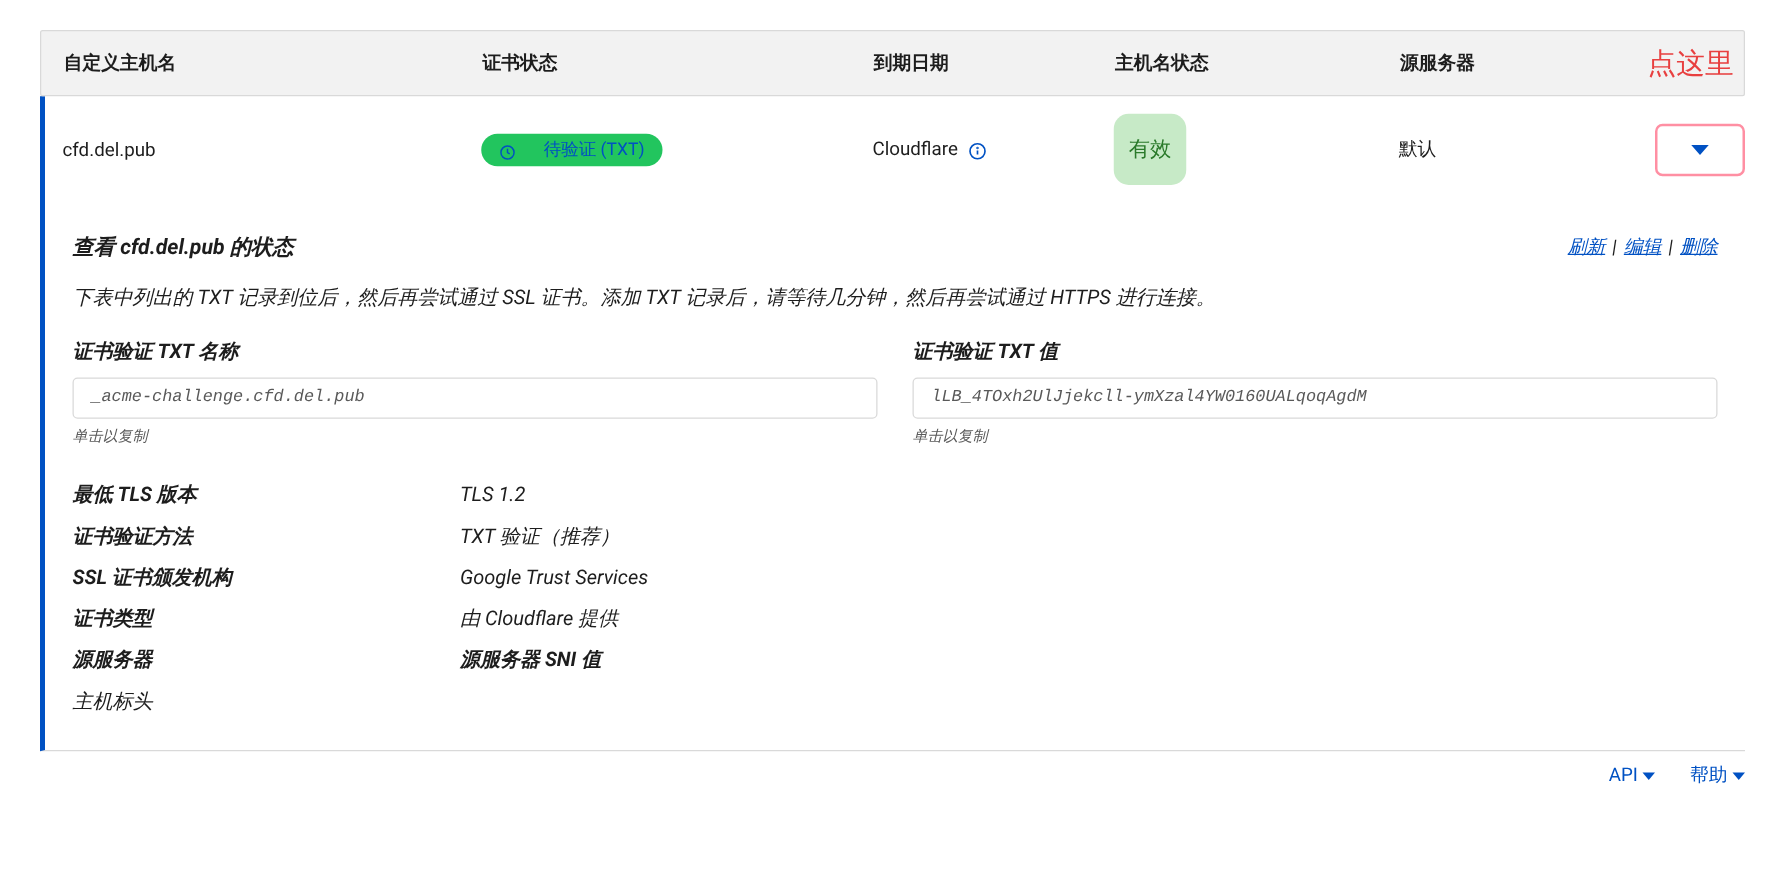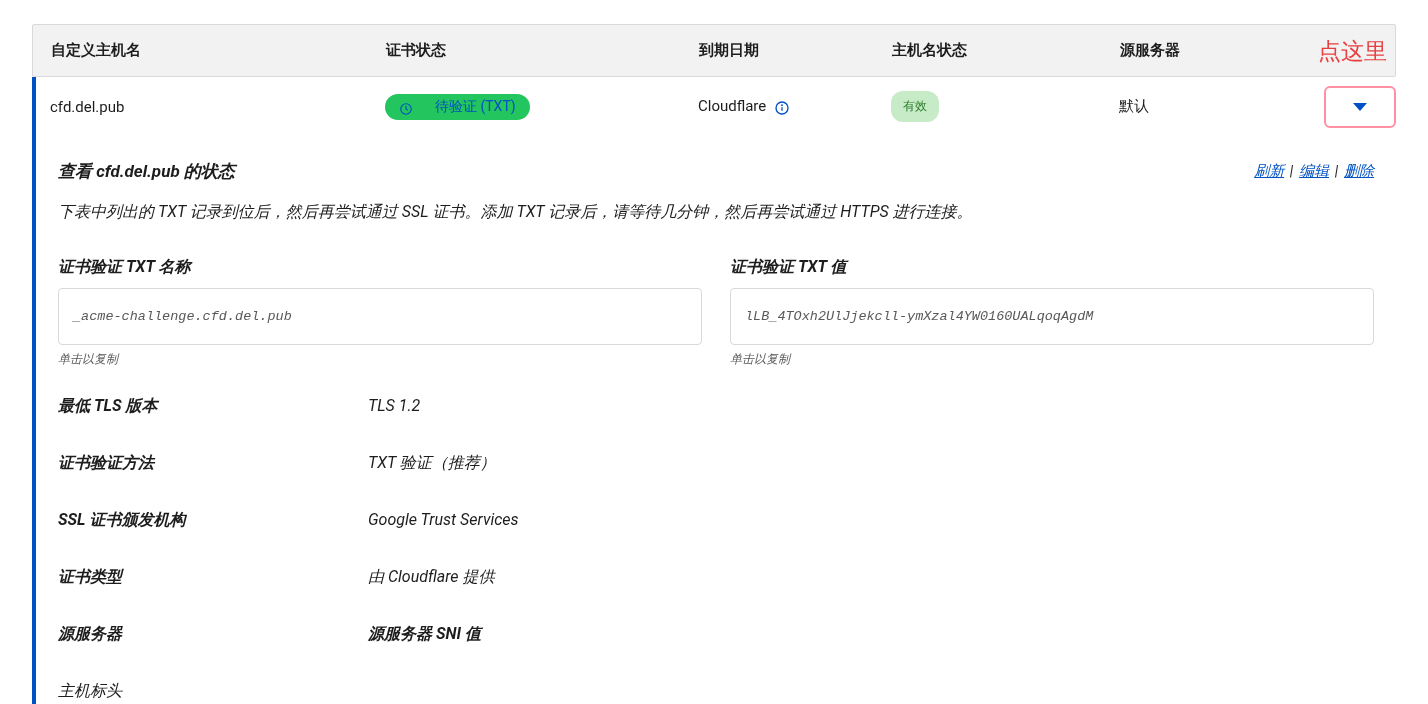--- a/index.html
+++ b/index.html
@@ -76,22 +76,22 @@
       height: 16px;
       color: #0051c3;
       margin-left: 4px;
       vertical-align: middle;
     }
     .badge-active {
       display: inline-block;
       background: #c7eac7;
       color: #2a7a2a;
       border-radius: 12px;
-      padding: 7px 12px;
-      font-size: 12px;
+      padding: 17px 12px;
+      font-size: 17px;
     }
     .expand-btn {
       position: absolute;
       right: 0;
       top: 50%;
       transform: translateY(-50%);
       width: 72px;
       height: 42px;
       border: 2px solid #ff8fa3;
       border-radius: 6px;
@@ -142,47 +142,46 @@
       margin-bottom: 20px;
       line-height: 1.6;
     }
     .txt-grid {
       display: flex;
       gap: 28px;
       margin-bottom: 28px;
     }
     .txt-col {
       flex: 1;
-      margin-top: 12px;
     }
     .txt-label {
       font-weight: 700;
       font-size: 16px;
       margin-bottom: 10px;
       color: #1d1d1d;
     }
     .txt-box {
       border: 1px solid #d9d9d9;
       border-radius: 4px;
-      padding: 20px 14px;
+      padding: 8px 14px;
       font-family: "SFMono-Regular", Consolas, "Liberation Mono", Menlo, monospace;
       font-size: 13.5px;
       color: #595959;
       background: #fff;
       cursor: pointer;
     }
     .txt-hint {
       font-size: 12px;
       color: #595959;
       margin-top: 6px;
     }
     .props {
       display: grid;
       grid-template-columns: 310px 1fr;
-      row-gap: 36px;
+      row-gap: 12px;
       font-size: 16px;
       color: #1d1d1d;
     }
     .prop-label {
       font-weight: 700;
     }
     .prop-value {
       font-weight: 400;
     }
     .footer-links {

